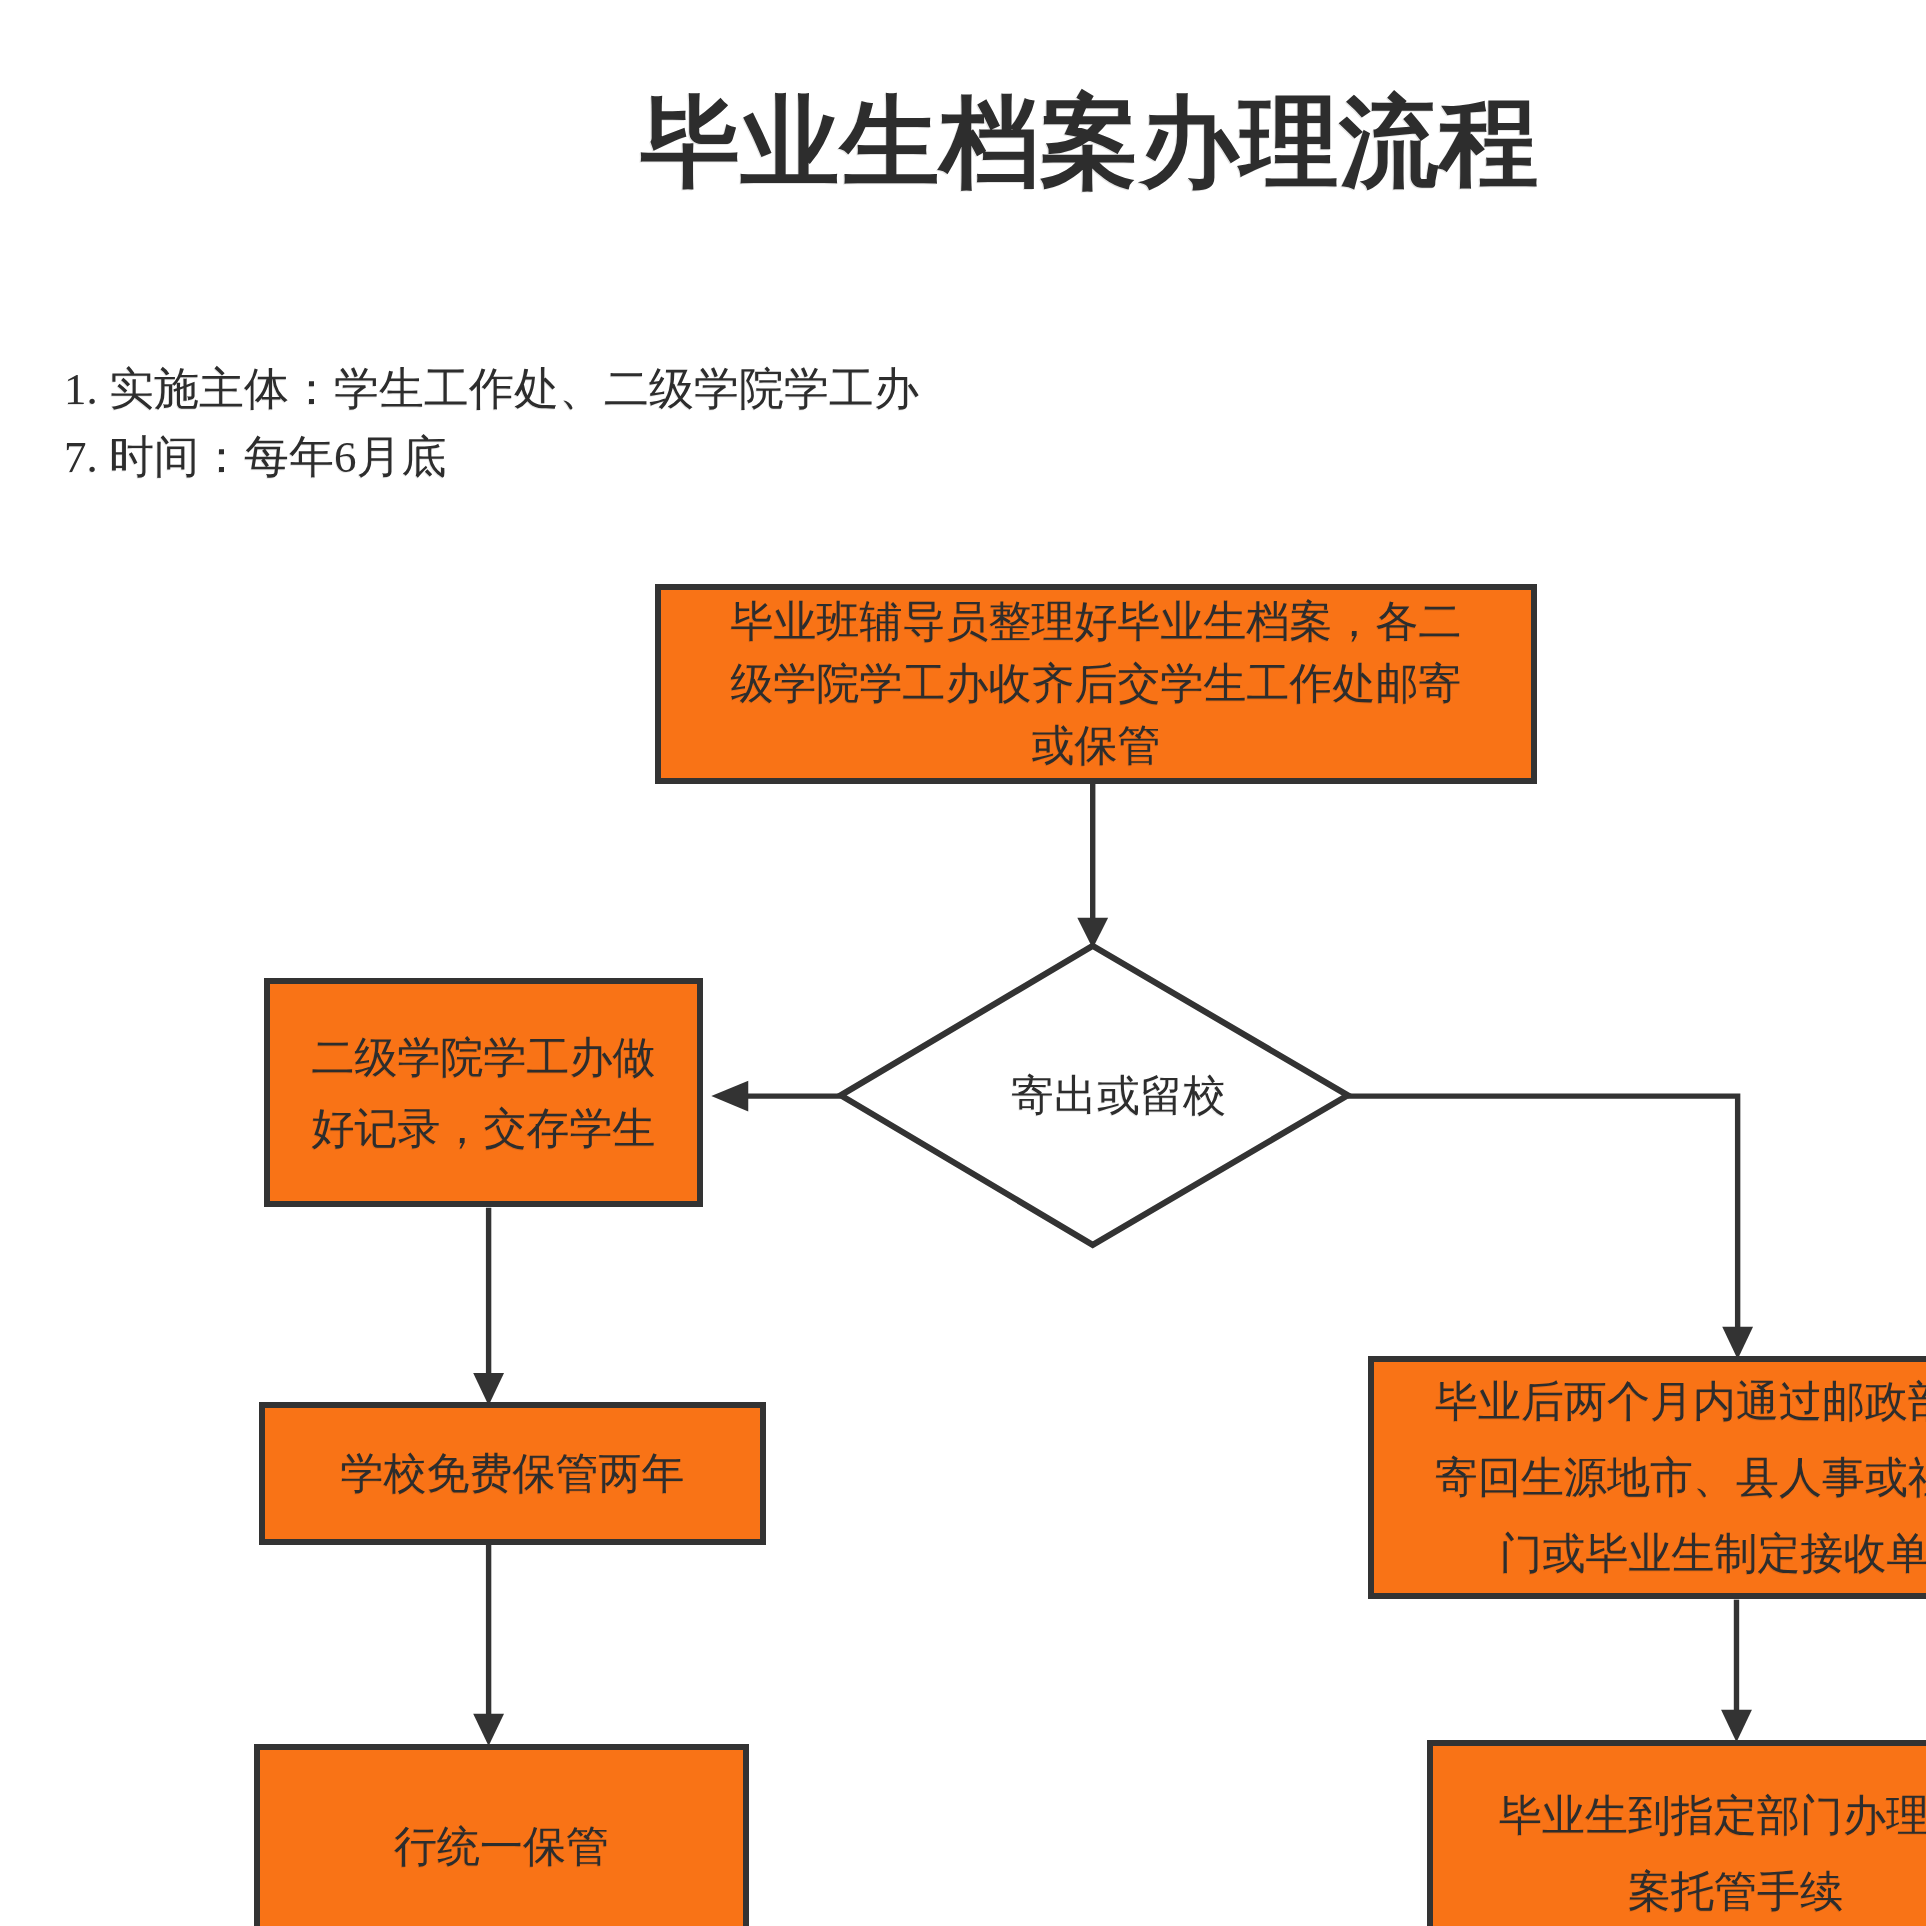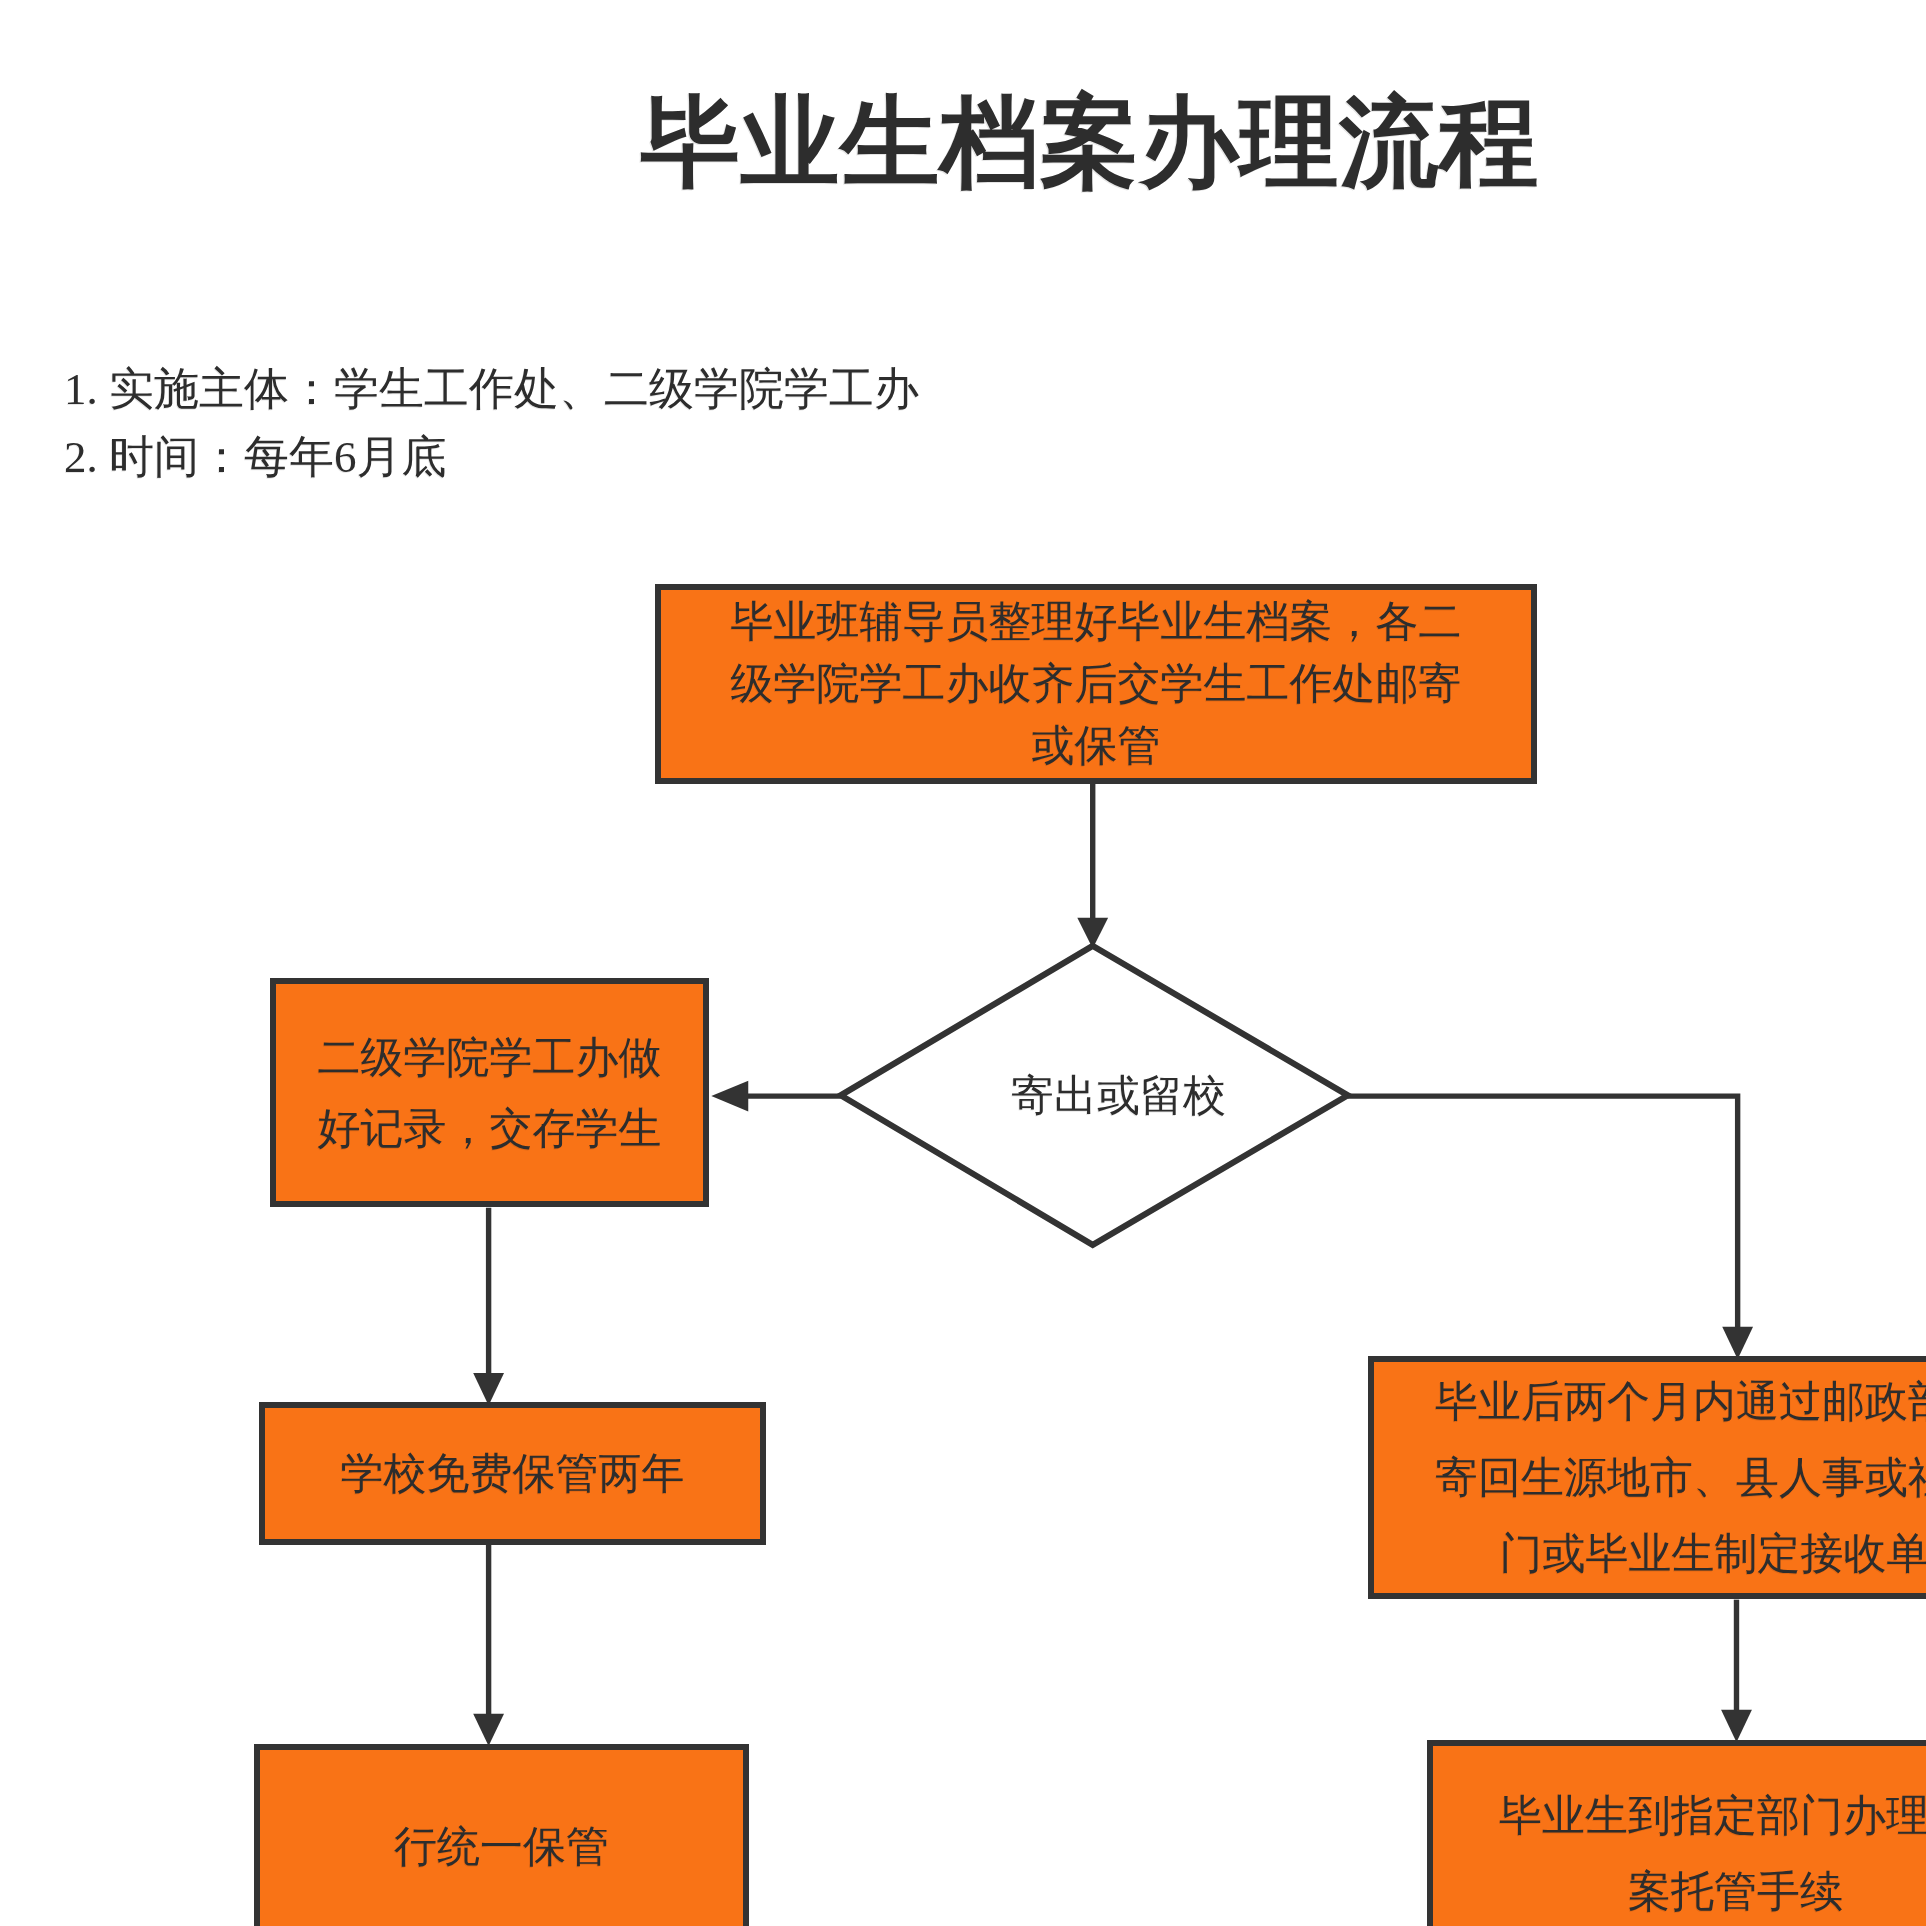--- a/index.html
+++ b/index.html
@@ -81,21 +81,21 @@
 </style>
 </head>
 <body>
 
 <div id="canvas">
 
   <div class="page-title">毕业生档案办理流程</div>
 
   <div class="notes">
     <div>1. 实施主体：学生工作处、二级学院学工办</div>
-    <div>2. 时间：每年6月底</div>
+    <div>7. 时间：每年6月底</div>
   </div>
 
   <svg class="connector-layer" viewBox="0 0 5619 5186" xmlns="http://www.w3.org/2000/svg">
 
     <line x1="2836" y1="2035" x2="2836" y2="2392" stroke="#333333" stroke-width="14"></line>
     <polygon points="2836,2462 2796,2382 2876,2382" fill="#333333"></polygon>
 
     <polygon points="2836,2455 3498,2843 2836,3231 2182,2843" fill="#ffffff" stroke="#333333" stroke-width="16"></polygon>
 
     <line x1="2182" y1="2845" x2="1930" y2="2845" stroke="#333333" stroke-width="14"></line>
@@ -115,21 +115,21 @@
   </svg>
 
   <div class="node lh-160" style="left:655px; top:584px; width:882px; height:200px;">
     <div class="node-line">毕业班辅导员整理好毕业生档案，各二</div>
     <div class="node-line">级学院学工办收齐后交学生工作处邮寄</div>
     <div class="node-line">或保管</div>
   </div>
 
   <div class="decision-label">寄出或留校</div>
 
-  <div class="node lh-185" style="left:270px; top:978px; width:439px; height:229px;">
+  <div class="node lh-185" style="left:264px; top:978px; width:439px; height:229px;">
     <div class="node-line">二级学院学工办做</div>
     <div class="node-line">好记录，交存学生</div>
   </div>
 
   <div class="node lh-190" style="left:259px; top:1402px; width:507px; height:143px;">
     <div class="node-line">学校免费保管两年</div>
   </div>
 
   <div class="node lh-190" style="left:254px; top:1744px; width:495px; height:205px;">
     <div class="node-line">行统一保管</div>

